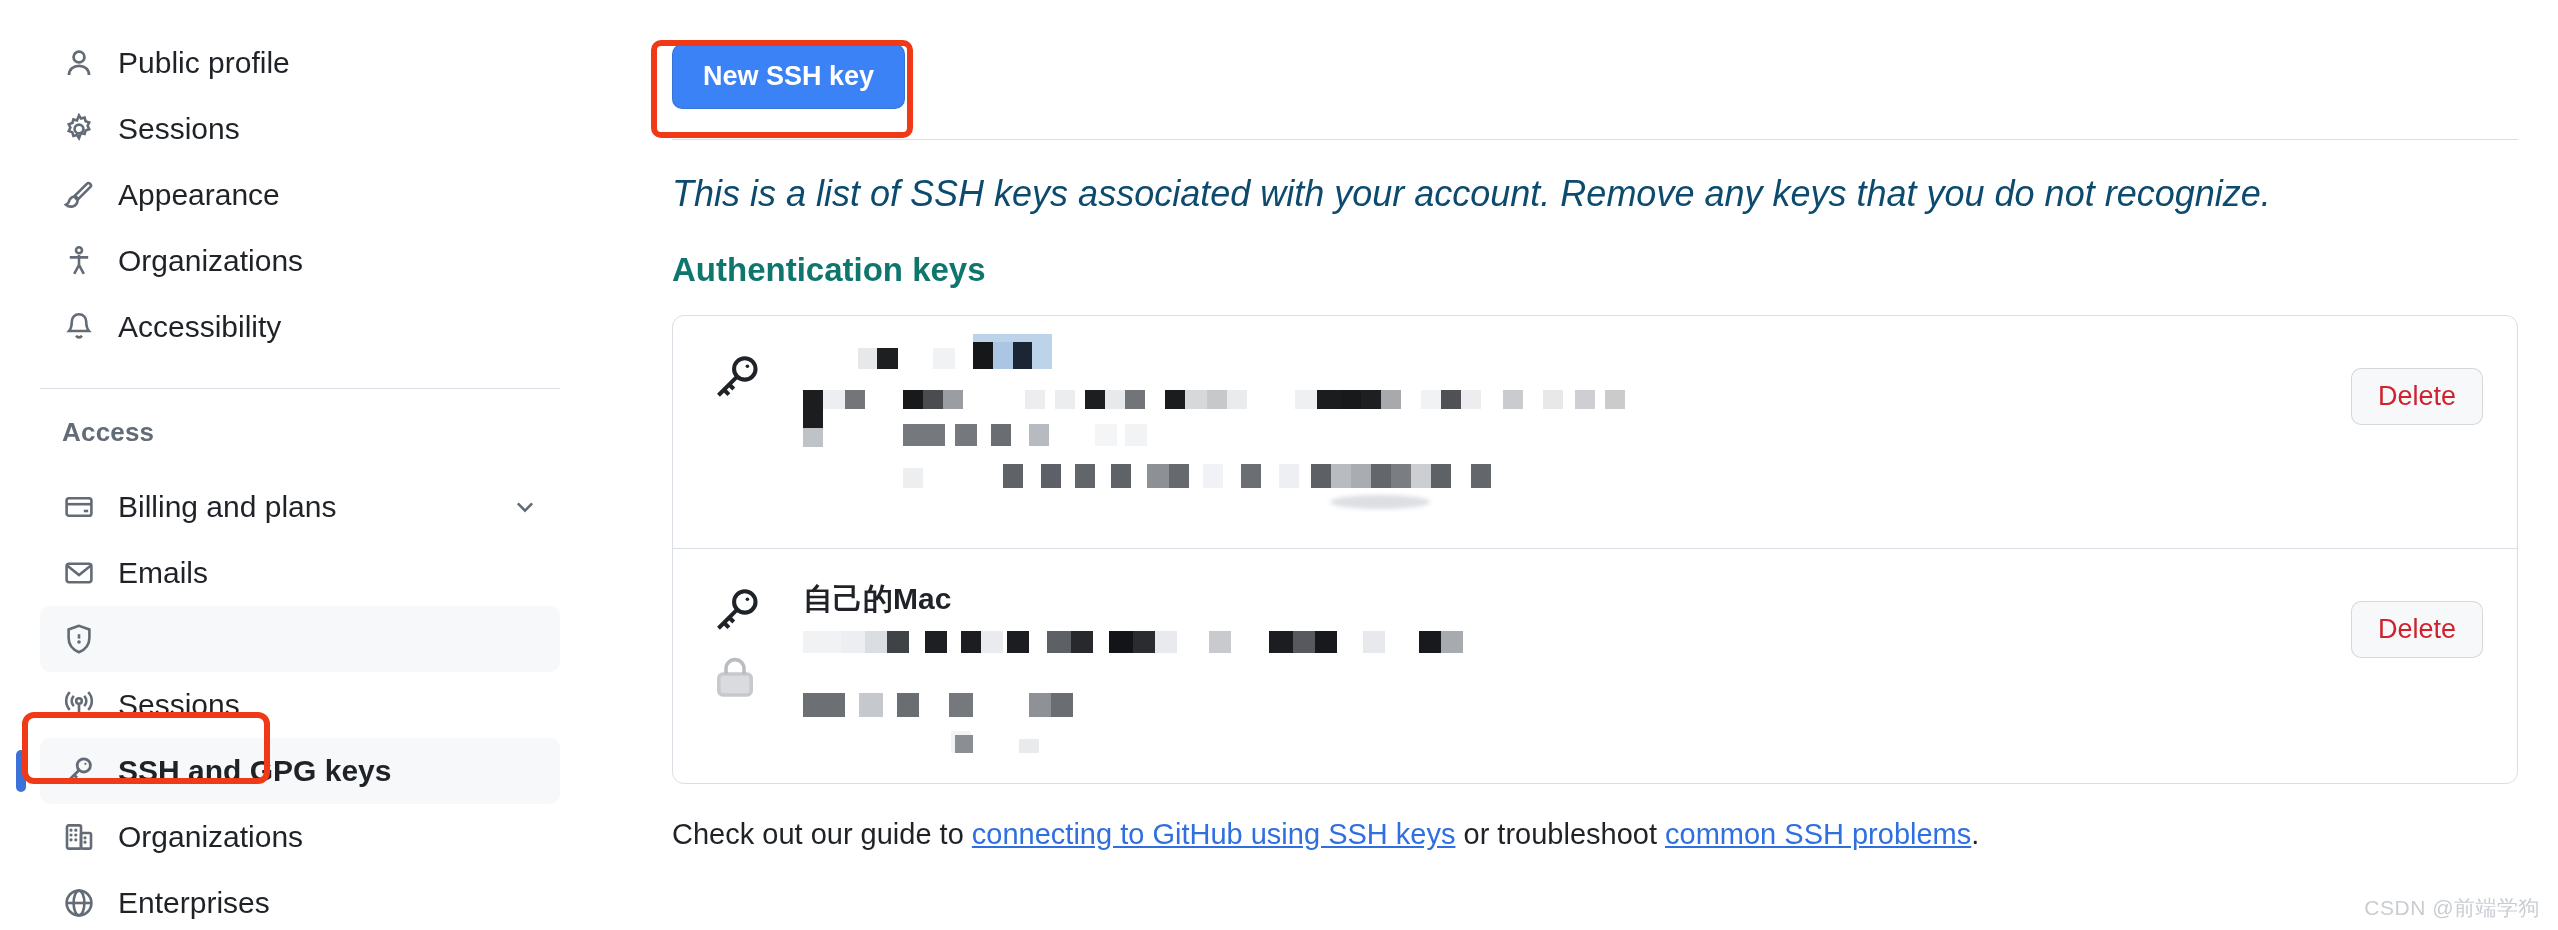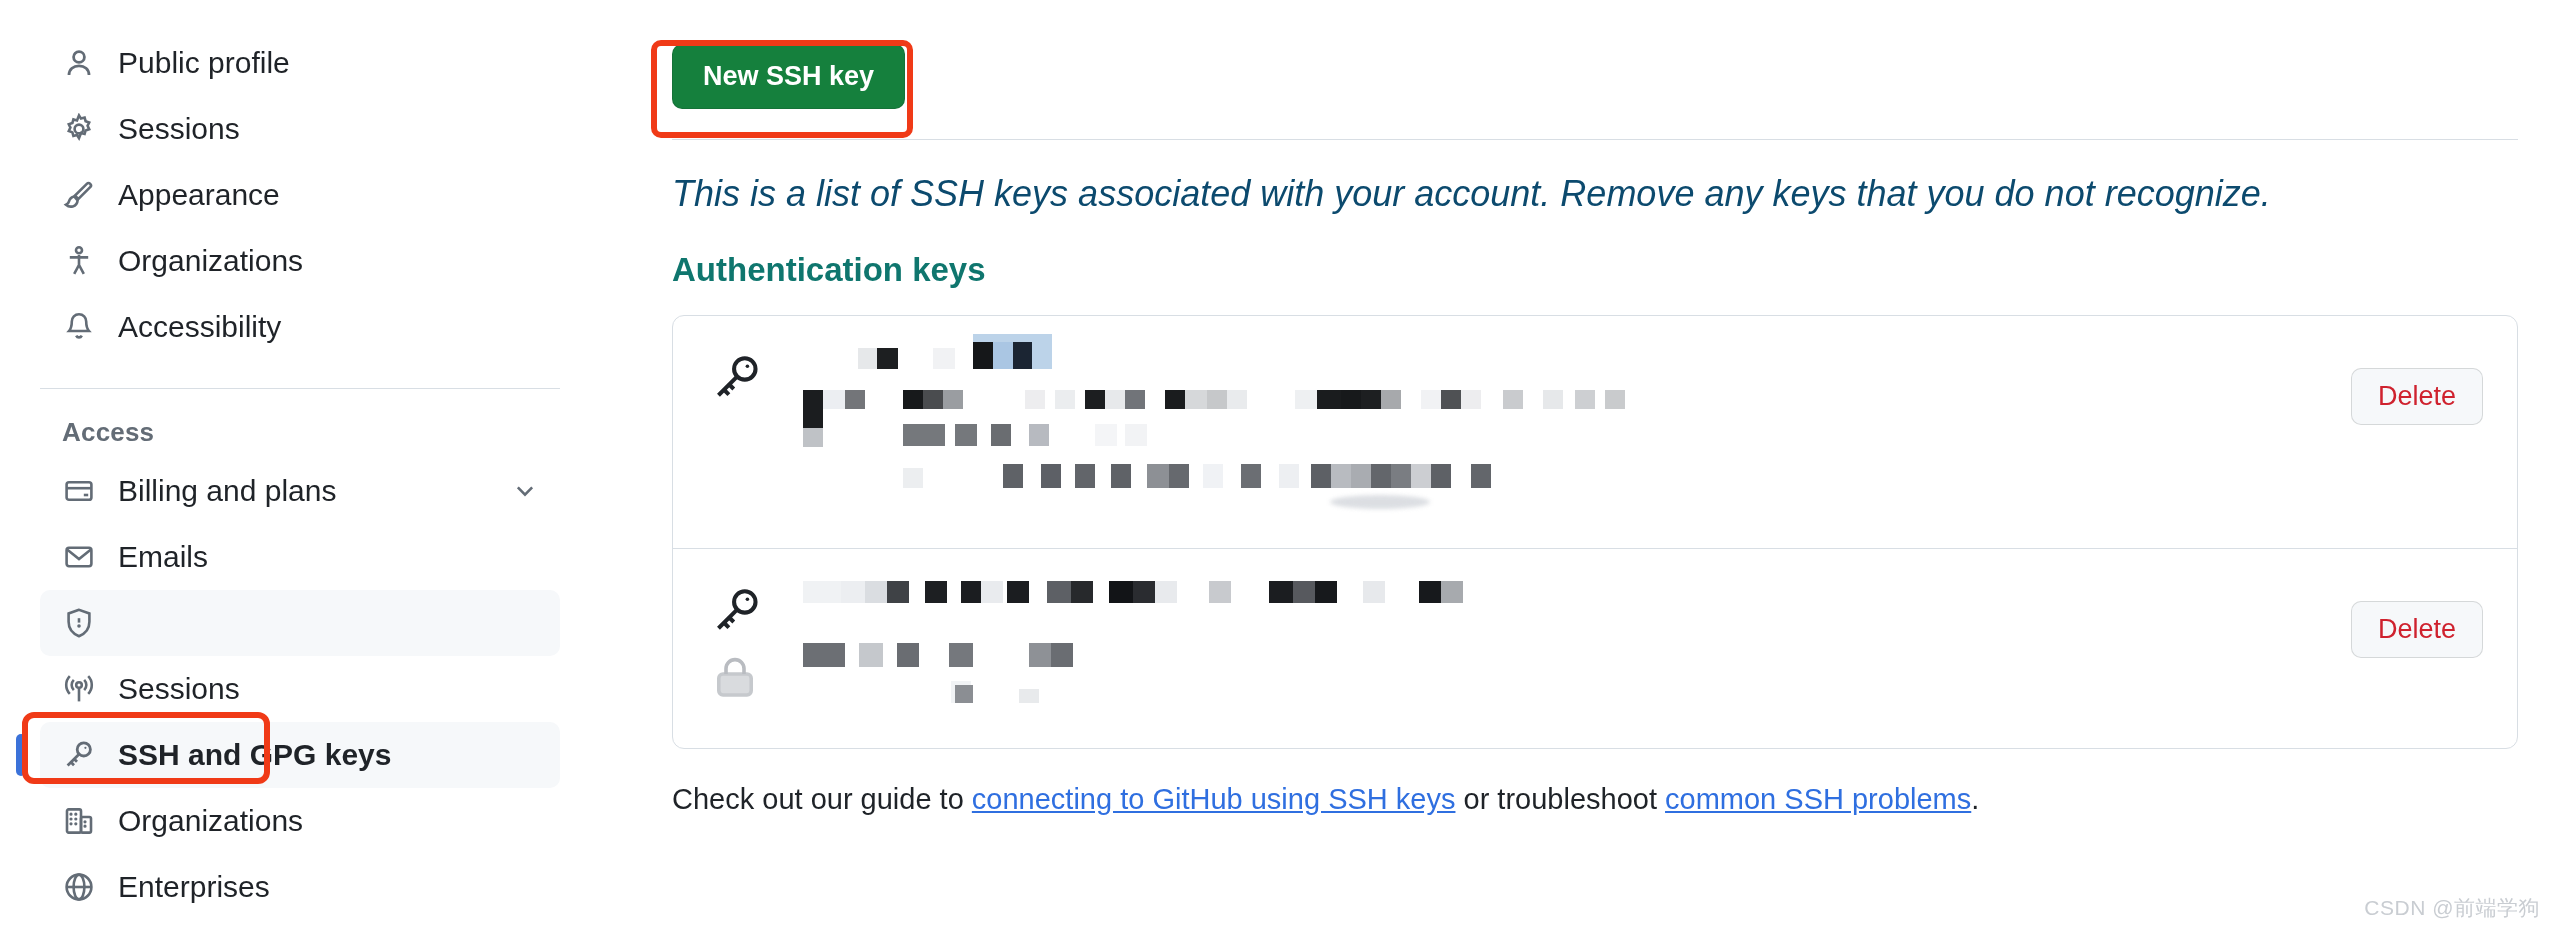--- a/index.html
+++ b/index.html
@@ -47,21 +47,21 @@
   }
   .nav-item .chev { margin-left: auto; color:#636c76; display:flex; }
   .nav-item .chev svg { width: 26px; height: 26px; }
 
   .nav-sep {
     height: 1px; background: #d8dee4;
     margin: 28px 40px 28px 40px;
   }
   .nav-group-title {
     font-size: 26px; font-weight: 700; color: #636c76;
-    padding: 0 62px; margin-bottom: 10px;
+    padding: 0 62px; margin-bottom: 26px;
     letter-spacing: .2px;
   }
 
   
   .annot-sidebar {
     position: absolute;
     left: 22px; top: 712px;
     width: 248px; height: 72px;
     border: 6px solid #f03a17;
     border-radius: 12px;
@@ -77,21 +77,21 @@
   }
   .main-head {
     display: flex; align-items: flex-start; justify-content: space-between;
     padding-bottom: 30px;
     border-bottom: 1px solid #d8dee4;
   }
   .page-title {
     font-size: 52px; font-weight: 400; color: #1f2328; line-height: 1.1;
   }
   .btn-new {
-    background: #15803d;
+    background: #3b82f6;
     color: #ffffff;
     border: 1px solid rgba(27,31,36,.15);
     border-radius: 10px;
     font-size: 27px;
     font-weight: 700;
     font-family: inherit;
     padding: 16px 30px;
     cursor: pointer;
     white-space: nowrap;
   }
@@ -434,20 +434,21 @@
             <circle cx="10.4" cy="5.2" r="3.3"></circle>
             <circle cx="11.2" cy="4.4" r=".55" fill="#1f2328" stroke="none"></circle>
             <path d="M8.1 7.5L2.3 13.3M4 11.6l1.5 1.5M5.6 10l1.4 1.4"></path>
           </svg>
           <svg width="48" height="48" viewBox="0 0 16 16" fill="none" stroke="#9aa0a6" stroke-width="1.2">
             <rect x="2.6" y="7" width="10.8" height="7" rx="1.4" fill="#d9dbde" stroke="#c6c9cd"></rect>
             <path d="M5 7V5.2a3 3 0 016 0V7" stroke="#b9bcc1"></path>
           </svg>
         </div>
         <div class="key-body">
+          <div class="key-title">自己的Mac</div>
           <div class="mosaic" style="height:122px;">
 
             <span class="mblk" style="left:0px;   top:0px;  width:38px; height:22px; background:#f0f2f4;"></span>
             <span class="mblk" style="left:38px;  top:0px;  width:24px; height:22px; background:#eceef1;"></span>
             <span class="mblk" style="left:62px;  top:0px;  width:22px; height:22px; background:#dadde1;"></span>
             <span class="mblk" style="left:84px;  top:0px;  width:22px; height:22px; background:#3f4246;"></span>
             <span class="mblk" style="left:122px; top:0px;  width:22px; height:22px; background:#1d1f22;"></span>
             <span class="mblk" style="left:158px; top:0px;  width:20px; height:22px; background:#1b1d20;"></span>
             <span class="mblk" style="left:178px; top:0px;  width:22px; height:22px; background:#e9ebee;"></span>
             <span class="mblk" style="left:204px; top:0px;  width:22px; height:22px; background:#1b1d20;"></span>

